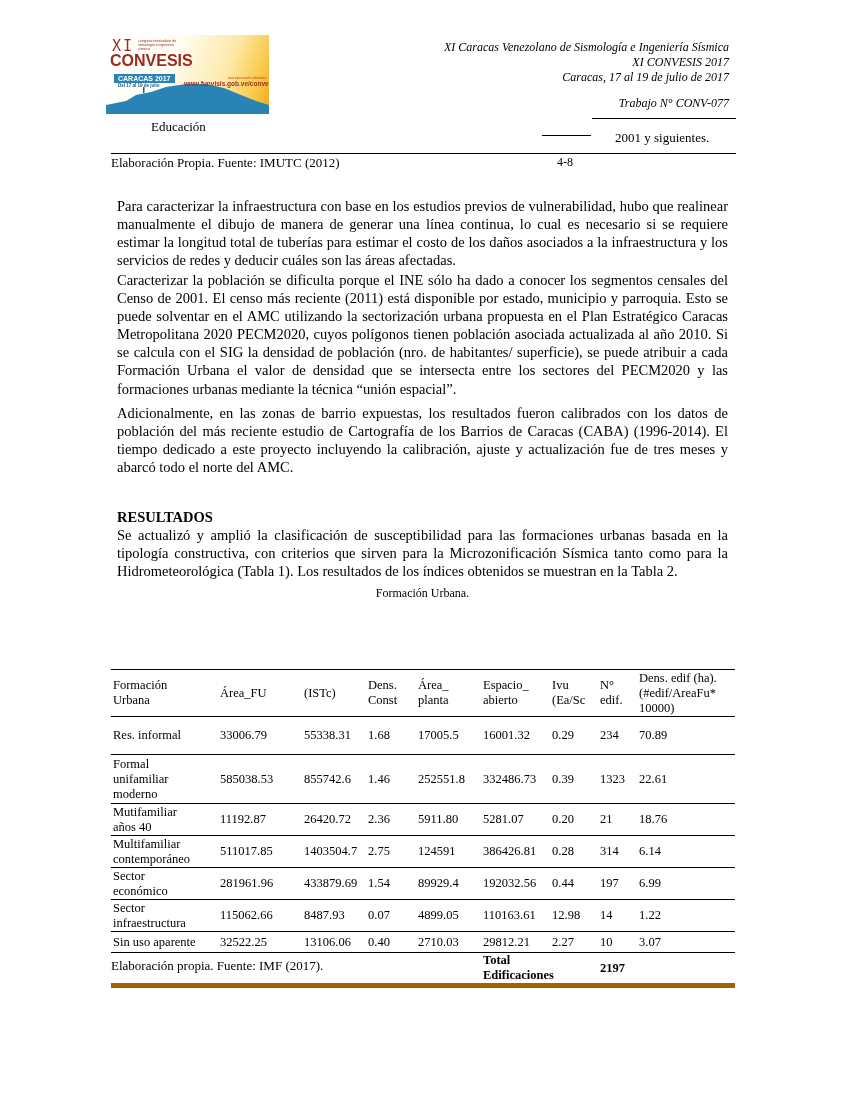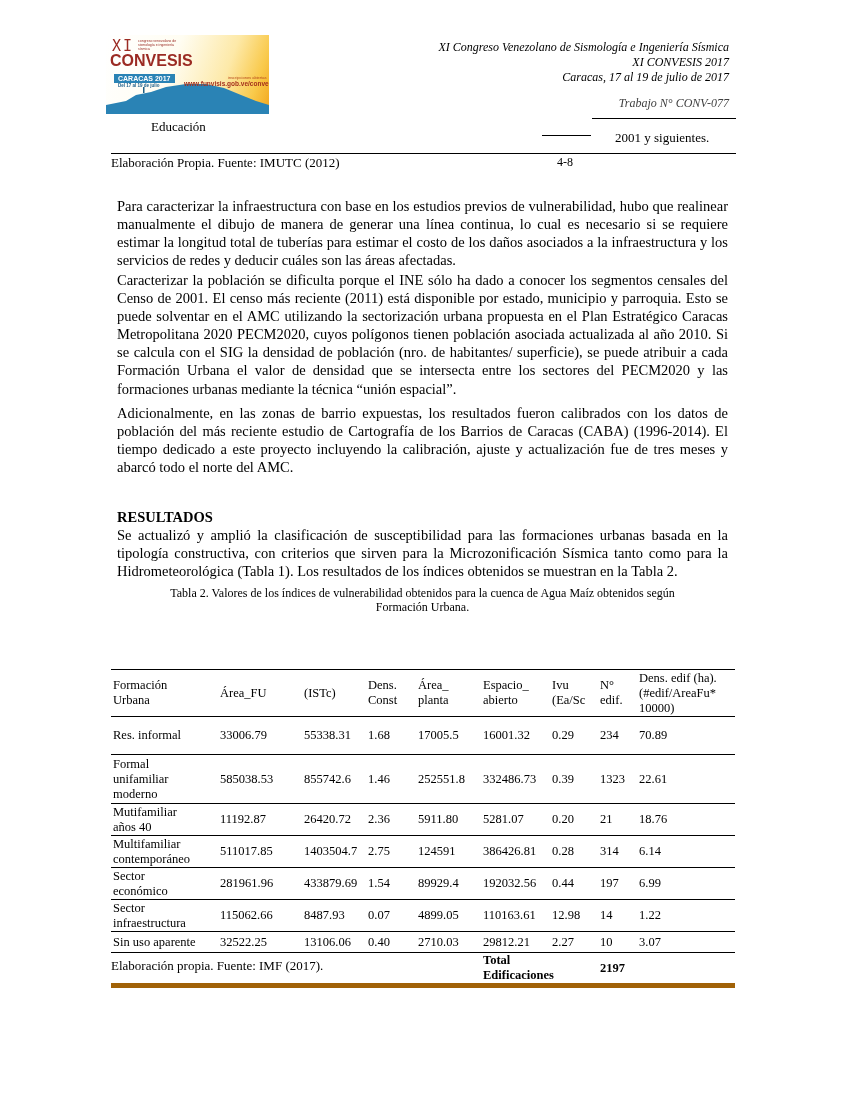--- a/index.html
+++ b/index.html
@@ -18,21 +18,21 @@
   .logo .xi { position: absolute; left: 6px; top: 2px; font-family: "DejaVu Sans Mono", monospace; font-size: 15px; font-weight: normal; color: #9b2b23; letter-spacing: 2px; }
   .logo .conv { position: absolute; left: 4px; top: 17px; font-family: Liberation Sans, sans-serif; font-size: 16px; font-weight: bold; color: #9b2b23; letter-spacing: 0px; }
   .logo .small { position: absolute; left: 32px; top: 4px; font-family: "Liberation Sans", sans-serif; font-size: 3.5px; color: #9b2b23; line-height: 4px; width: 40px; }
   .logo .caracas { position: absolute; left: 8px; top: 39px; background: #2a83b5; color: #fff; font-family: "Liberation Sans", sans-serif; font-size: 7px; font-weight: bold; padding: 0 4px; line-height: 9px; }
   .logo .dates { position: absolute; left: 12px; top: 48px; font-family: "Liberation Sans", sans-serif; font-size: 4.5px; font-weight: bold; color: #1f5f8a; }
   .logo .insc { position: absolute; left: 122px; top: 40px; font-family: "Liberation Sans", sans-serif; font-size: 4px; color: #b5471a; }
   .logo .url { position: absolute; left: 78px; top: 45px; font-family: "Liberation Sans", sans-serif; font-size: 6.5px; font-weight: bold; color: #a4301d; }
 
   
   .hdr { right: 118px; text-align: right; font-style: italic; font-size: 12px; line-height: 15px; }
-  .hdr-red { color: #404040; }
+  .hdr-red { color: #000000; }
 
   .rule { position: absolute; height: 0; border-top: 1px solid #000; }
   .txt12 { font-size: 13px; }
 
   .para {
     position: absolute; left: 117px; width: 611px;
     font-size: 14.5px; line-height: 18.1px; text-align: justify;
   }
   .heading { font-weight: bold; font-size: 14.5px; }
   .caption { position: absolute; left: 117px; width: 611px; text-align: center; font-size: 12px; line-height: 14px; }
@@ -62,42 +62,41 @@
   <div class="xi">XI</div>
   <div class="small">congreso venezolano de sismología e ingeniería sísmica</div>
   <div class="conv">CONVESIS</div>
   <div class="caracas">CARACAS 2017</div>
   <div class="dates">Del 17 al 19 de julio</div>
   <div class="insc">inscripciones abiertas</div>
   <div class="url">www.funvisis.gob.ve/convesis</div>
 </div>
 
 <div class="abs hdr" style="top:40px;">
-  <div>XI Congreso Venezolano de Sismología e Ingeniería Sísmica</div>
+  <div>XI Caracas Venezolano de Sismología e Ingeniería Sísmica</div>
   <div>XI CONVESIS 2017</div>
   <div>Caracas, 17 al 19 de julio de 2017</div>
 </div>
 <div class="abs hdr hdr-red" style="top:96px;">Trabajo N° CONV-077</div>
 
 <div class="abs txt12" style="left:151px; top:119px;">Educación</div>
 <div class="rule" style="left:592px; top:118px; width:144px;"></div>
 <div class="rule" style="left:542px; top:135px; width:49px;"></div>
 <div class="abs" style="left:557px; top:155px; font-size:12px;">4-8</div>
 <div class="abs txt12" style="left:615px; top:130px;">2001 y siguientes.</div>
 <div class="rule" style="left:111px; top:153px; width:625px;"></div>
 <div class="abs txt12" style="left:111px; top:155px;">Elaboración Propia. Fuente: IMUTC (2012)</div>
 
 <div class="para" style="top:197px;"> Para caracterizar la infraestructura con base en los estudios previos de vulnerabilidad, hubo que realinear manualmente el dibujo de manera de generar una línea continua, lo cual es necesario si se requiere estimar la longitud total de tuberías para estimar el costo de los daños asociados a la infraestructura y los servicios de redes y deducir cuáles son las áreas afectadas.</div>
 <div class="para" style="top:271px;">Caracterizar la población se dificulta porque el INE sólo ha dado a conocer los segmentos censales del Censo de 2001. El censo más reciente (2011) está disponible por estado, municipio y parroquia. Esto se puede solventar en el AMC utilizando la sectorización urbana propuesta en el Plan Estratégico Caracas Metropolitana 2020 PECM2020, cuyos polígonos tienen población asociada actualizada al año 2010. Si se calcula con el SIG la densidad de población (nro. de habitantes/ superficie), se puede atribuir a cada Formación Urbana el valor de densidad que se intersecta entre los sectores del PECM2020 y las formaciones urbanas mediante la técnica “unión espacial”.</div>
 <div class="para" style="top:404px;">Adicionalmente, en las zonas de barrio expuestas, los resultados fueron calibrados  con los datos de población del más reciente estudio de Cartografía de los Barrios de Caracas (CABA) (1996-2014). El tiempo dedicado a este proyecto incluyendo la calibración, ajuste y actualización fue de tres meses y abarcó todo el norte del AMC.</div>
 <div class="para heading" style="top:508px;">RESULTADOS</div>
 <div class="para" style="top:526px;">Se actualizó y amplió la clasificación de susceptibilidad para las formaciones urbanas basada en la tipología constructiva, con criterios que sirven para la Microzonificación Sísmica tanto como para la Hidrometeorológica (Tabla 1). Los resultados de los índices obtenidos se muestran en la Tabla 2.</div>
 
 <div class="caption" style="top:586px;">
-  <div>Tabla 2. Valores de los índices de vulnerabilidad obtenidos para la cuenca de Agua Maíz obtenidos según</div>
   <div>Formación Urbana.</div>
 </div>
 
 <table class="data">
   <colgroup>
     <col style="width:107px">
       <col style="width:84px">
       <col style="width:64px">
       <col style="width:50px">
     <col style="width:65px">

